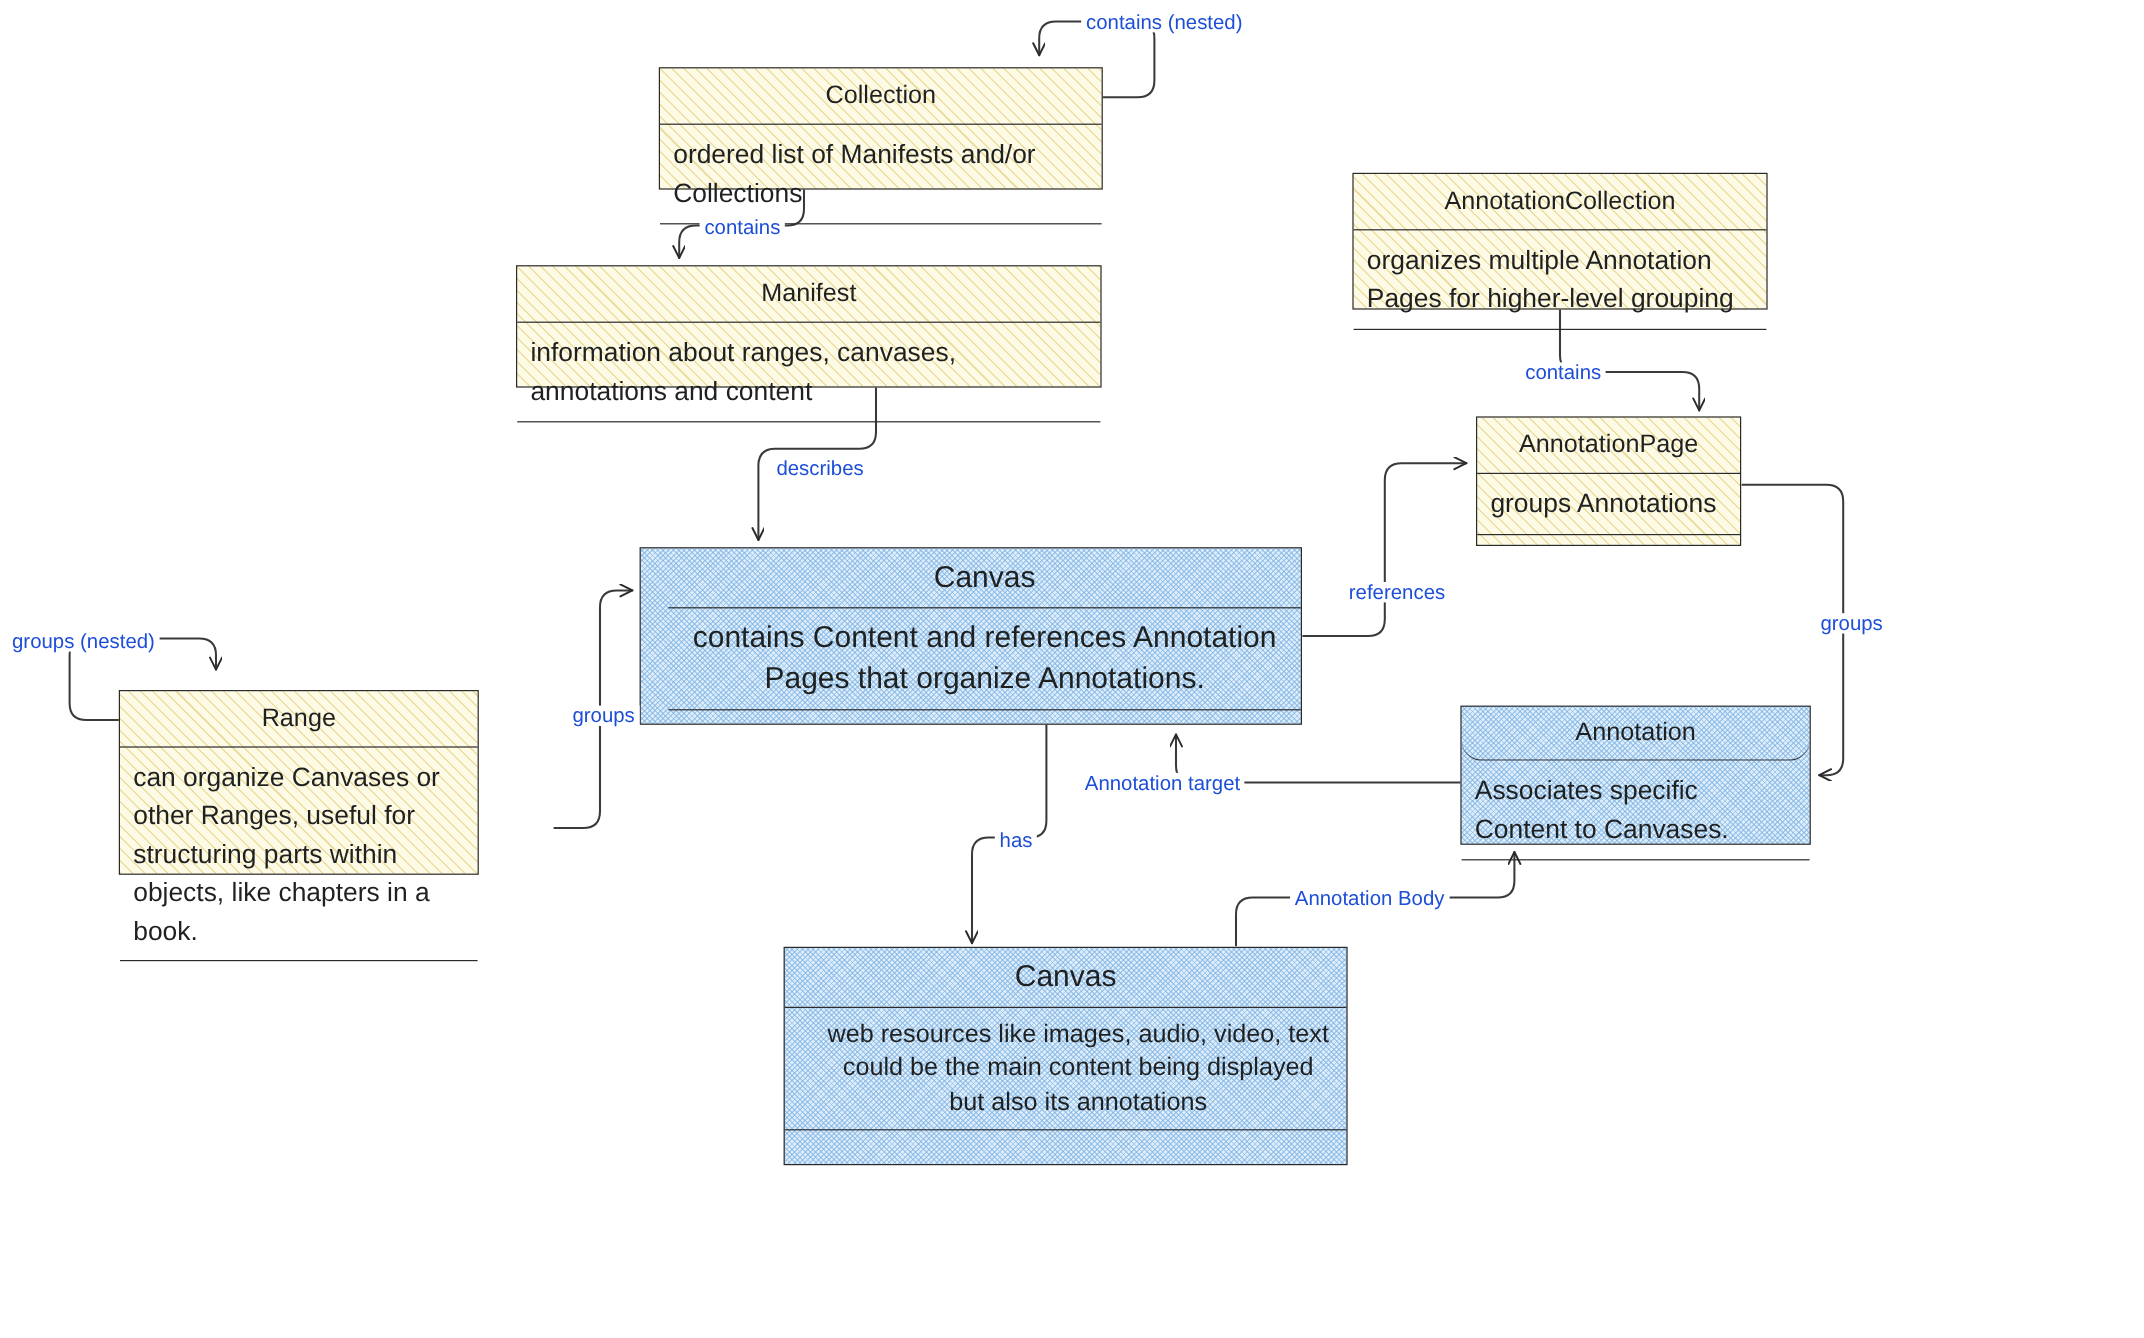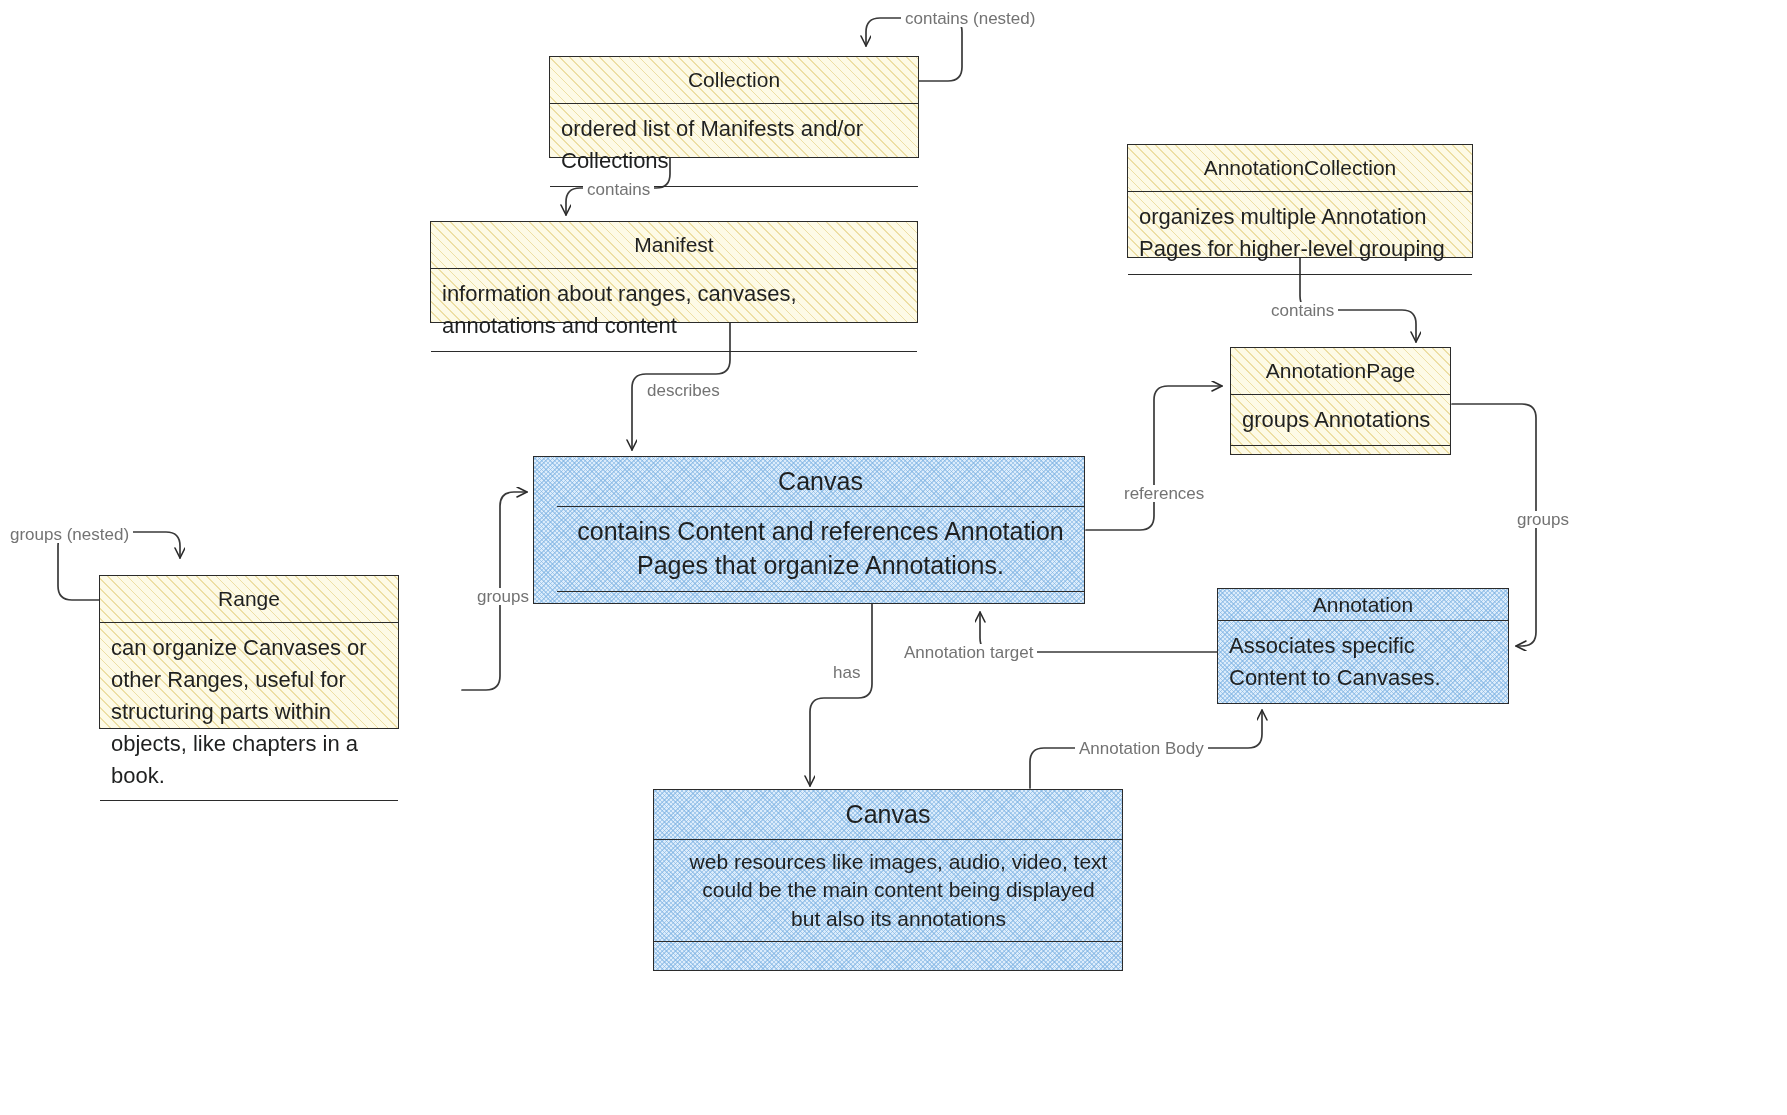--- a/index.html
+++ b/index.html
@@ -22,21 +22,21 @@
        rgba(255,255,255,0) 1.2px, rgba(255,255,255,0) 7px);
   }
   
   .blue{
     background-color:#dcecfb;
     background-image:
       repeating-linear-gradient(45deg, rgba(120,175,225,.55) 0 1.1px, rgba(0,0,0,0) 1.1px 3.1px),
       repeating-linear-gradient(-45deg, rgba(120,175,225,.55) 0 1.1px, rgba(0,0,0,0) 1.1px 3.1px);
   }
 
-  .edge-label{position:absolute;font-size:17px;color:#737373;background:#ffffff;padding:0 4px;white-space:nowrap;line-height:1;}
+  .edge-label{position:absolute;font-size:17px;color:#1d4ed8;background:#ffffff;padding:0 4px;white-space:nowrap;line-height:1;}
 
   .big .title{font-size:25px;}
   .big .body{font-size:25px;line-height:1.35;text-align:center;}
 </style>
 </head>
 <body>
 
 <div id="stage">
 
   <svg id="edges" viewBox="0 0 1787 1115">
@@ -101,36 +101,36 @@
     <div class="sec foot" style="height:22px;"></div>
   </div>
 
   <div class="node blue big" style="left:533px;top:456px;width:552px;height:148px;padding-left:23px;">
     <div class="sec title" style="height:50px;">Canvas</div>
     <div class="sec body" style="padding:8px 20px;">contains Content and references Annotation Pages that organize Annotations.</div>
     <div class="sec foot" style="height:23px;"></div>
   </div>
 
   <div class="node blue" style="left:1217px;top:588px;width:292px;height:116px;">
-    <div class="sec title" style="height:32px;">Annotation</div>
+    <div class="sec title" style="height:45px;border-radius:17px;">Annotation</div>
     <div class="sec body">Associates specific Content to Canvases.</div>
     <div class="sec foot" style="height:13px;"></div>
   </div>
 
   <div class="node blue big" style="left:653px;top:789px;width:470px;height:182px;">
     <div class="sec title" style="height:50px;">Canvas</div>
     <div class="sec body" style="font-size:21px;padding:8px 14px 8px 35px;">web resources like images, audio, video, text could be the main content being displayed but also its annotations</div>
     <div class="sec foot" style="height:23px;"></div>
   </div>
 
   <div class="edge-label" style="left:901px;top:10px;">contains (nested)</div>
   <div class="edge-label" style="left:583px;top:181px;">contains</div>
   <div class="edge-label" style="left:643px;top:382px;">describes</div>
   <div class="edge-label" style="left:1267px;top:302px;">contains</div>
   <div class="edge-label" style="left:1120px;top:485px;">references</div>
   <div class="edge-label" style="left:1513px;top:511px;">groups</div>
   <div class="edge-label" style="left:473px;top:588px;">groups</div>
   <div class="edge-label" style="left:6px;top:526px;">groups (nested)</div>
   <div class="edge-label" style="left:900px;top:644px;">Annotation target</div>
-  <div class="edge-label" style="left:829px;top:664px;">has</div>
+  <div class="edge-label" style="left:829px;top:692px;">has</div>
   <div class="edge-label" style="left:1075px;top:740px;">Annotation Body</div>
 
 </div>
 
 </body></html>

